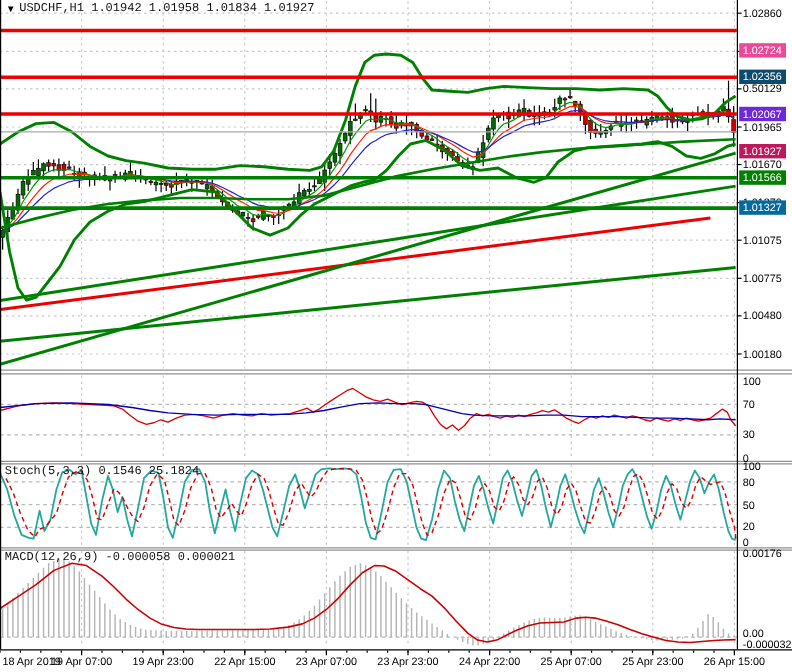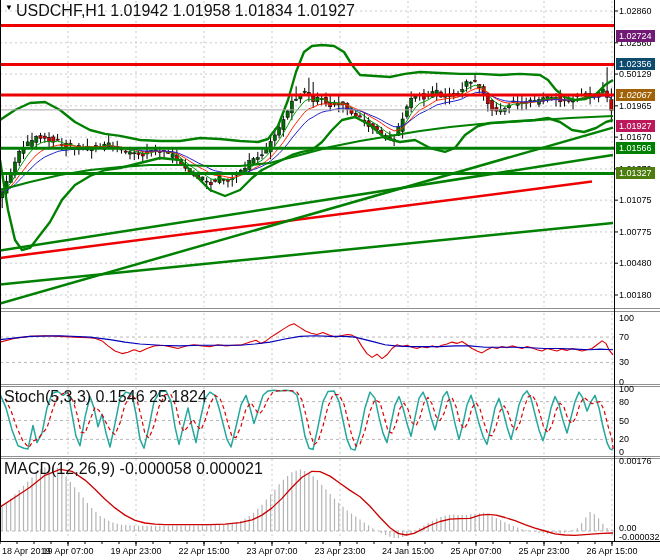--- a/index.html
+++ b/index.html
@@ -1,20 +1,20 @@
 <!DOCTYPE html>
 <html><head>
 <meta charset="utf-8">
 <style>
   html,body{margin:0;padding:0;background:#fff;}
   #chart-app{position:relative;width:660px;height:560px;background:#fff;overflow:hidden;
     font-family:"Liberation Sans",sans-serif;-webkit-font-smoothing:none;}
   .abs{position:absolute;}
   .panel{position:absolute;left:0;width:614px;background:transparent;}
-  .ptitle{position:absolute;font-size:16px;color:#111;white-space:nowrap;z-index:30;}
+  .ptitle{position:absolute;font-size:10px;color:#111;white-space:nowrap;z-index:30;font-family:Liberation Mono, monospace;}
   .axlabel{position:absolute;left:619px;font-size:9px;color:#000;height:10px;line-height:10px;z-index:20;white-space:nowrap;}
   .chip{position:absolute;left:616px;font-size:9px;color:#fff;height:12px;line-height:12px;
         padding:0 3px;z-index:25;white-space:nowrap;}
   .tlabel{position:absolute;top:546px;font-size:9px;color:#000;white-space:nowrap;z-index:20;transform:translateX(-50%);}
   .tlabel.first{transform:none;}
   #dd-arrow{position:absolute;left:5px;top:3px;font-size:8px;color:#000;z-index:31;cursor:pointer;}
   svg{position:absolute;left:0;top:0;z-index:10;}
 </style>
 </head>
 <body>
@@ -620,29 +620,29 @@
     <div class="axlabel" style="top: 357.45px;">30</div>
     <div class="axlabel" style="top: 376.5px;">0</div>
     <div class="axlabel" style="top: 384px;">100</div>
     <div class="axlabel" style="top: 396.6px;">80</div>
     <div class="axlabel" style="top: 415.5px;">50</div>
     <div class="axlabel" style="top: 434.4px;">20</div>
     <div class="axlabel" style="top: 447px;">0</div>
     <div class="axlabel" style="top: 456px;">0.00176</div>
     <div class="axlabel" style="top: 523px;">0.00</div>
     <div class="axlabel" style="top: 532px;">-0.0000322</div>
-    <div class="chip" style="top: 30px; background: #701a75;">1.02724</div>
+    <div class="chip" style="top: 36px; background: #ec4899;">1.02724</div>
     <div class="chip" style="top: 58px; background: #0c4a6e;">1.02356</div>
-    <div class="chip" style="top: 89.0342px; background: #a16207; font-style: italic;">1.02067</div>
+    <div class="chip" style="top: 89.0342px; background: #6d28d9;">1.02067</div>
     <div class="chip" style="top: 120px; background: #be185d;">1.01927</div>
     <div class="chip" style="top: 142.125px; background: rgb(0, 128, 0);">1.01566</div>
-    <div class="chip" style="top: 167.452px; background: #4d7c0f;">1.01327</div>
+    <div class="chip" style="top: 167.452px; background: #0369a1;">1.01327</div>
     <div class="tlabel first" style="left: 2px;">18 Apr 2019</div>
     <div class="tlabel" style="left: 68px;">19 Apr 07:00</div>
     <div class="tlabel" style="left: 136px;">19 Apr 23:00</div>
     <div class="tlabel" style="left: 204px;">22 Apr 15:00</div>
     <div class="tlabel" style="left: 272px;">23 Apr 07:00</div>
     <div class="tlabel" style="left: 340px;">23 Apr 23:00</div>
-    <div class="tlabel" style="left: 408px;">24 Jan 15:00</div>
+    <div class="tlabel" style="left: 408px;">24 Apr 22:00</div>
     <div class="tlabel" style="left: 476px;">25 Apr 07:00</div>
     <div class="tlabel" style="left: 544px;">25 Apr 23:00</div>
     <div class="tlabel" style="left: 612px;">26 Apr 15:00</div>
   </div>
 
 </body></html>

